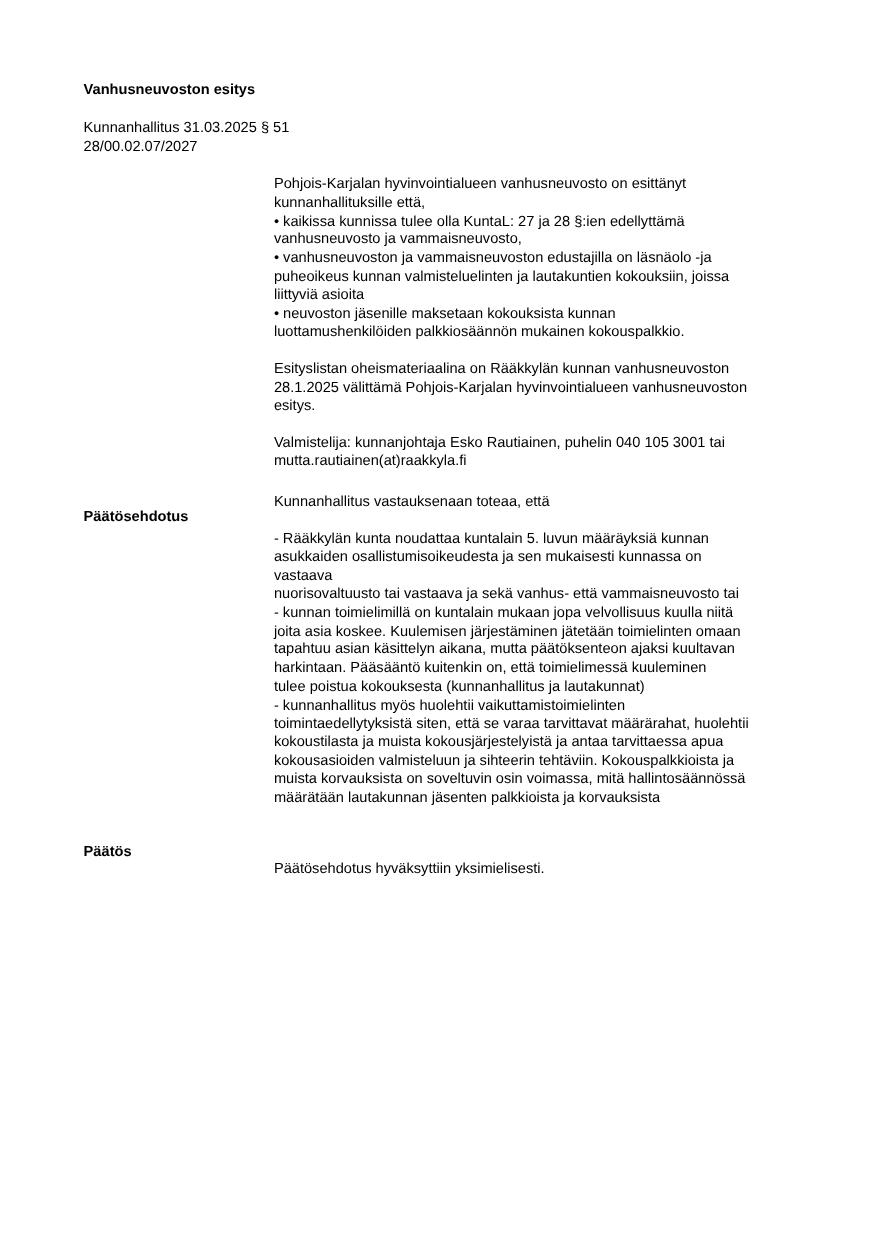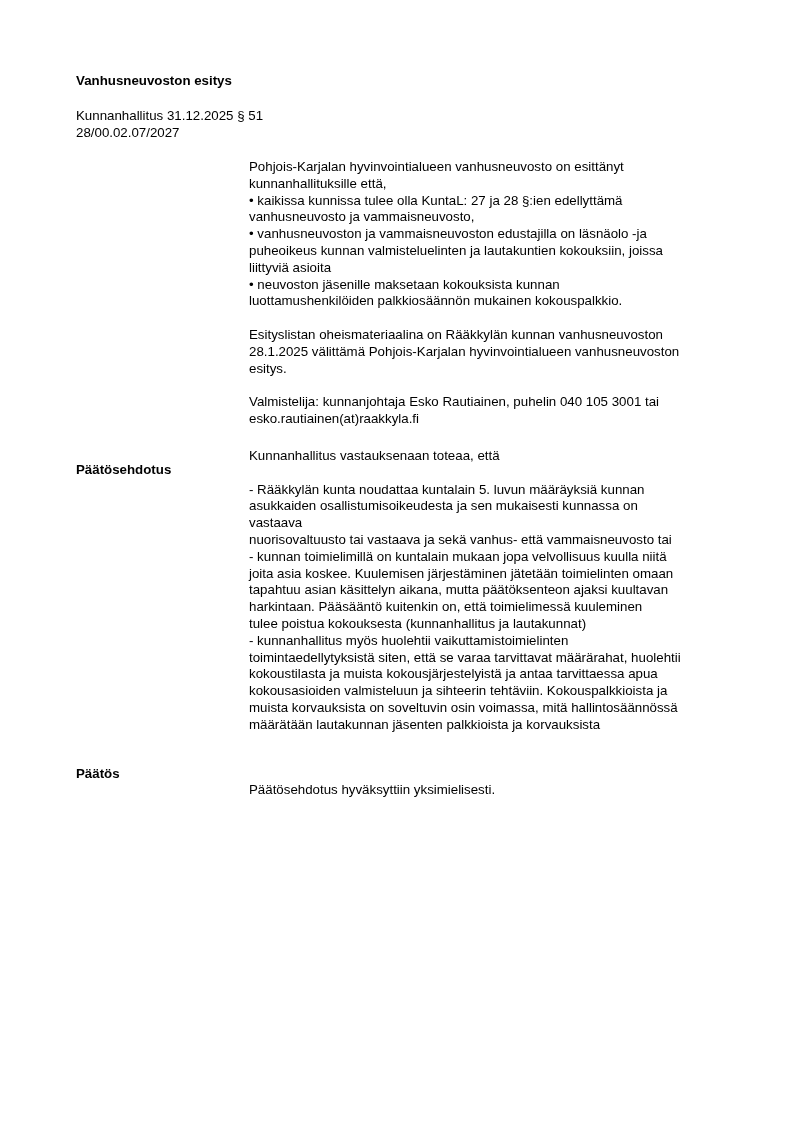--- a/index.html
+++ b/index.html
@@ -15,21 +15,21 @@
   .label { position: absolute; left: 76px; font-weight: bold; }
   .line { white-space: nowrap; }
   .gap { height: 16.8px; }
 </style>
 </head>
 <body>
 
 <div class="title">Vanhusneuvoston esitys</div>
 
 <div class="meta">
-  <div>Kunnanhallitus 31.12.2025 § 51</div>
+  <div>Kunnanhallitus 31.03.2025 § 51</div>
   <div>28/00.02.07/2027</div>
 </div>
 
 <div class="body-col" style="top:159px;">
   <div>
     <div class="line">Pohjois-Karjalan hyvinvointialueen  vanhusneuvosto on esittänyt</div>
     <div class="line">kunnanhallituksille  että,</div>
     <div class="line">• kaikissa kunnissa tulee olla KuntaL: 27 ja 28 §:ien edellyttämä</div>
     <div class="line">vanhusneuvosto ja vammaisneuvosto,</div>
     <div class="line">• vanhusneuvoston ja vammaisneuvoston edustajilla on läsnäolo -ja</div>
@@ -40,21 +40,21 @@
   </div>
   <div class="gap"></div>
   <div>
     <div class="line">Esityslistan oheismateriaalina on Rääkkylän kunnan vanhusneuvoston</div>
     <div class="line">28.1.2025 välittämä Pohjois-Karjalan hyvinvointialueen  vanhusneuvoston</div>
     <div class="line">esitys.</div>
   </div>
   <div class="gap"></div>
   <div>
     <div class="line">Valmistelija:  kunnanjohtaja Esko Rautiainen, puhelin 040 105 3001 tai</div>
-    <div class="line">esko.rautiainen(at)raakkyla.fi</div>
+    <div class="line">mutta.rautiainen(at)raakkyla.fi</div>
   </div>
 </div>
 
 <div class="label" style="top:462px;">Päätösehdotus</div>
 <div class="body-col" style="top:448px;">
   <div class="line">Kunnanhallitus vastauksenaan toteaa, että</div>
   <div class="gap"></div>
   <div>
     <div class="line">- Rääkkylän kunta noudattaa kuntalain 5. luvun määräyksiä kunnan</div>
     <div class="line">asukkaiden osallistumisoikeudesta ja sen mukaisesti kunnassa on</div>

